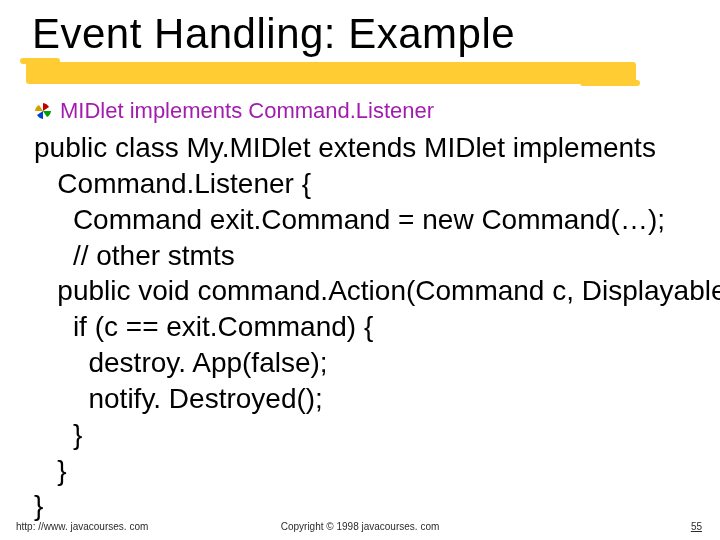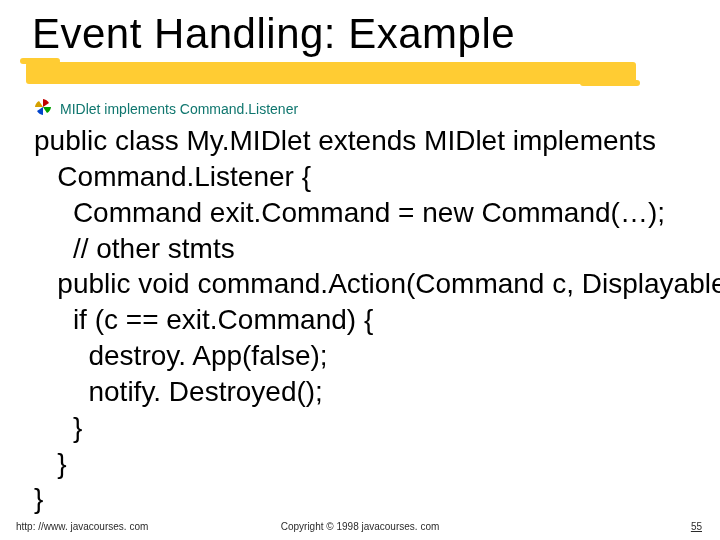--- a/index.html
+++ b/index.html
@@ -52,22 +52,22 @@
     border-radius: 3px;
   }
   .underline::before {
     width: 40px; left: -6px; top: -4px;
   }
   .underline::after {
     width: 60px; right: -4px; top: 18px;
   }
   .subhead {
     margin: 42px 0 6px 34px;
-    font-size: 14px;
-    color: #0f766e;
+    font-size: 22px;
+    color: #a21caf;
   }
   .bullet-icon {
     display: inline-block;
     width: 18px;
     height: 18px;
     position: relative;
     margin-right: 8px;
     vertical-align: -2px;
   }
   .bullet-icon svg { display: block; }

